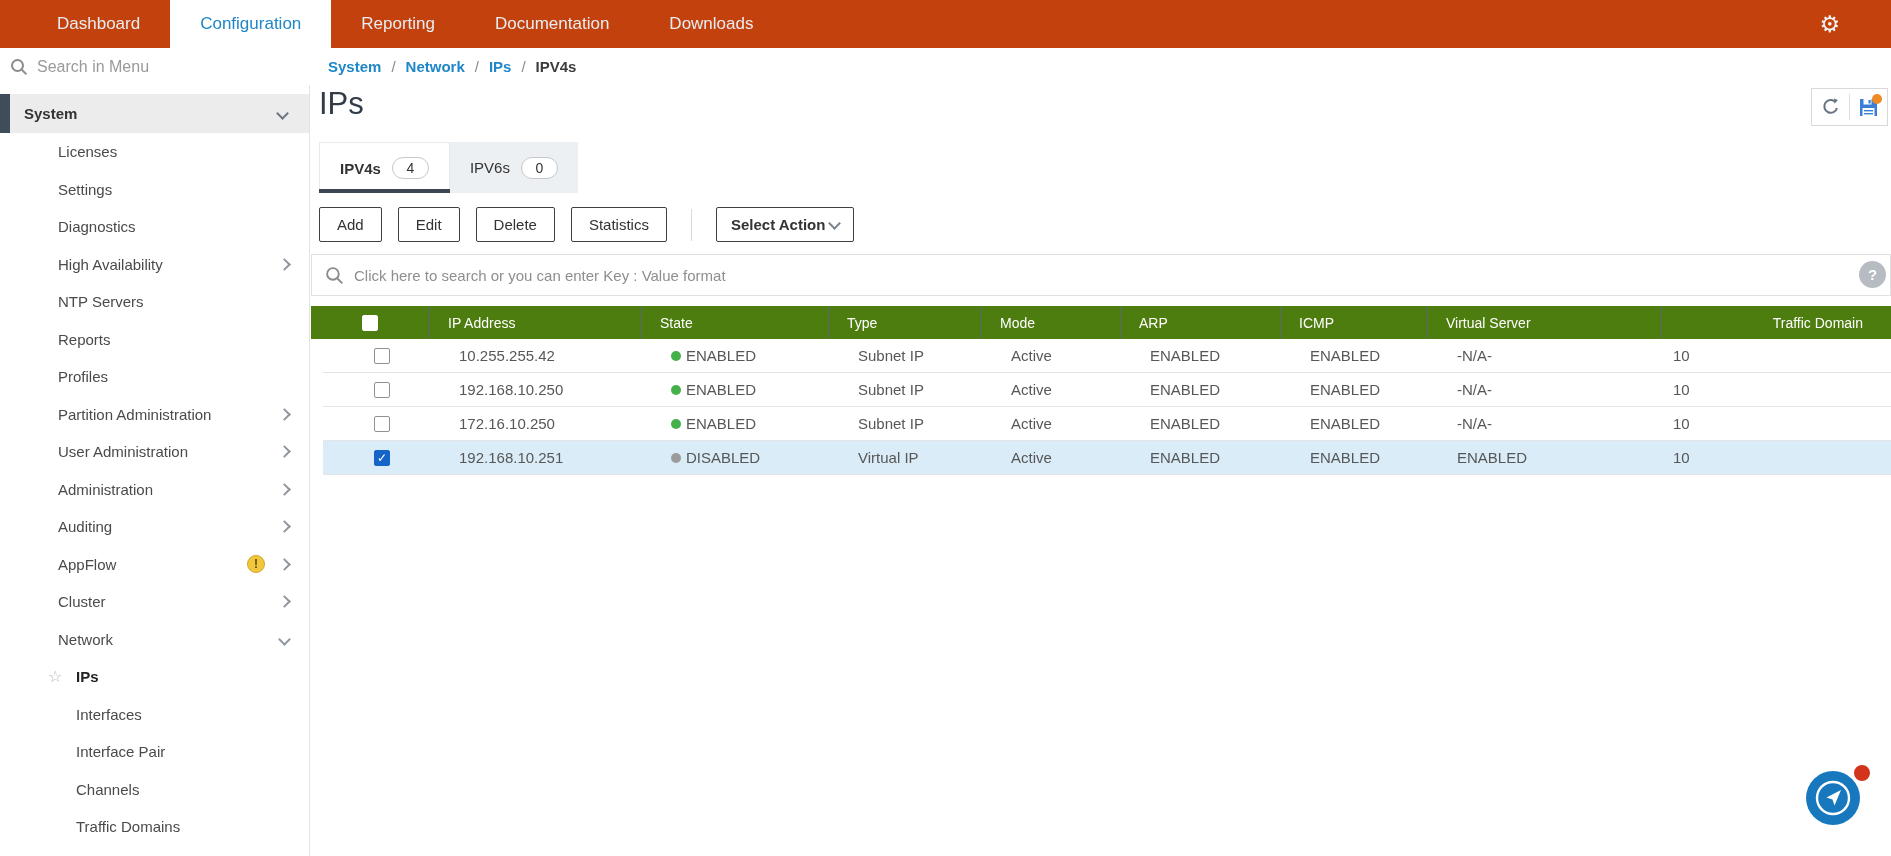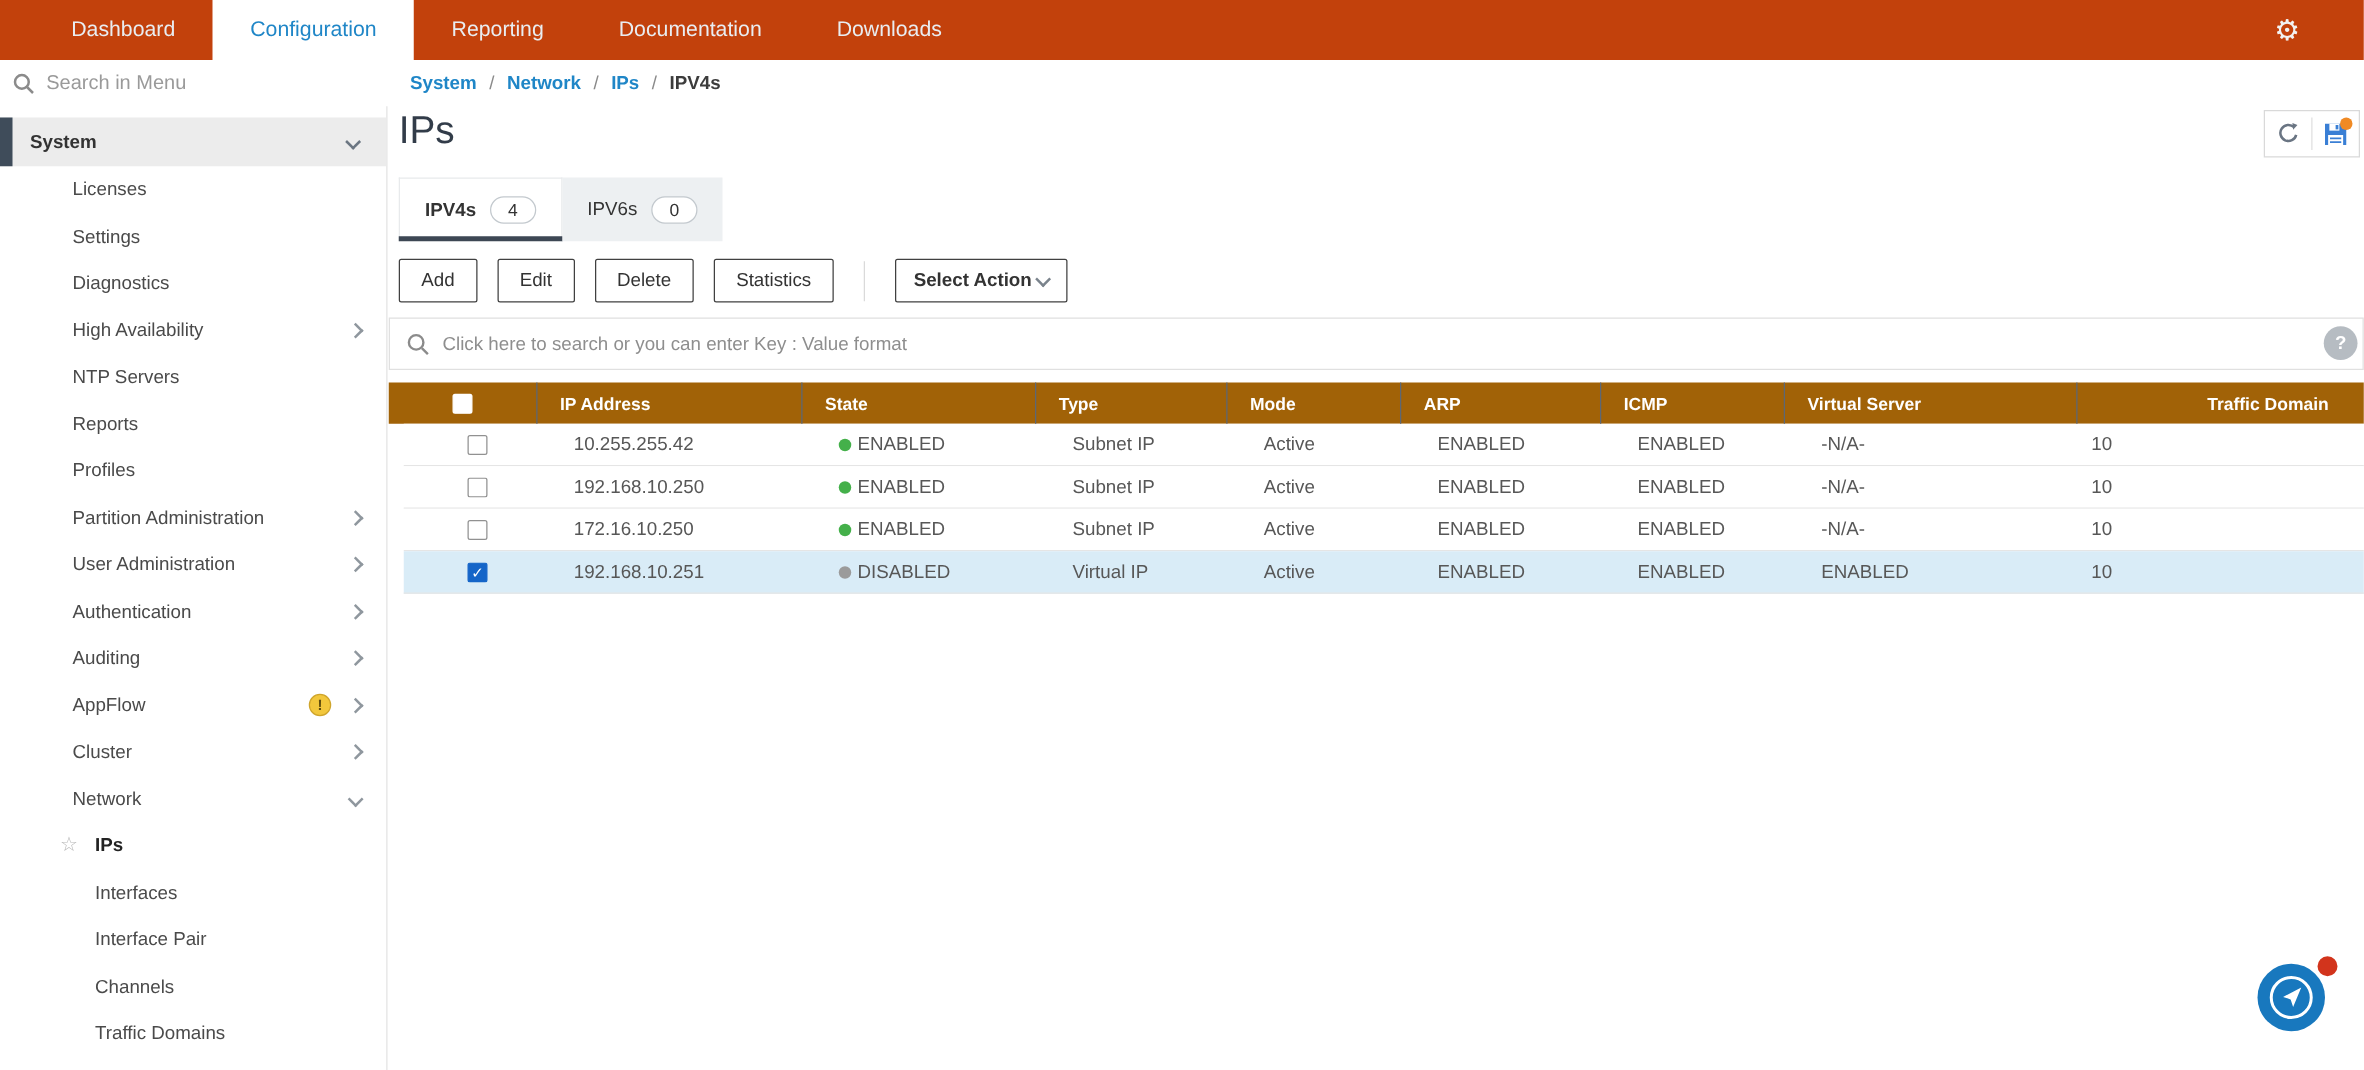--- a/index.html
+++ b/index.html
@@ -84,21 +84,21 @@
   .searchbar .ph { color:#8e8e8e; font-size:15px; margin-left:10px; }
   .searchbar svg { margin-left:13px; }
   .help-circle { position:absolute; right:5px; top:176px; width:27px; height:27px; border-radius:50%;
                  background:#b6bcc2; color:#fff; font-size:15px; font-weight:bold;
                  display:flex; align-items:center; justify-content:center; cursor:pointer; }
 
   
   .table { position:absolute; left:0; top:221px; width:1580px; }
   .trow { display:grid; grid-template-columns:118px 212px 187px 153px 139px 160px 147px 234px 1fr;
           align-items:center; }
-  .thead { background:#a16207; height:33px; color:#fff; font-size:14px; font-weight:bold; }
+  .thead { background:#4d7c0f; height:33px; color:#fff; font-size:14px; font-weight:normal; }
   .thead .cell { height:33px; display:flex; align-items:center; padding-left:18px;
                  border-left:1px solid #5c6775; cursor:pointer; }
   .thead .cell.c-check { border-left:none; justify-content:center; padding-left:0; }
   .thead .cell.c-right { justify-content:flex-end; padding-right:28px; }
   .tbody .trow { height:34px; border-bottom:1px solid #e5e5e5; background:#fff;
                  font-size:15px; color:#575757;margin-left:12px; }
   .tbody .trow.selected { background:#d9ecf7; }
   .cell { padding-left:18px; white-space:nowrap; overflow:hidden; }
   .cell.c-check { padding-left:0; display:flex; justify-content:center; }
   .cell.c-right { padding-left:0; padding-right:28px; text-align:left; }
@@ -178,21 +178,21 @@
       </div>
     <div class="side-item">
         <span class="lbl">Partition Administration</span>
         <span class="chev right"></span>
       </div>
     <div class="side-item">
         <span class="lbl">User Administration</span>
         <span class="chev right"></span>
       </div>
     <div class="side-item">
-        <span class="lbl">Authentication</span>
+        <span class="lbl">Administration</span>
         <span class="chev right"></span>
       </div>
     <div class="side-item">
         <span class="lbl">Auditing</span>
         <span class="chev right"></span>
       </div>
     <div class="side-item">
         <span class="lbl">AppFlow</span>
         <span class="warn">!</span>
         <span class="chev right"></span>

